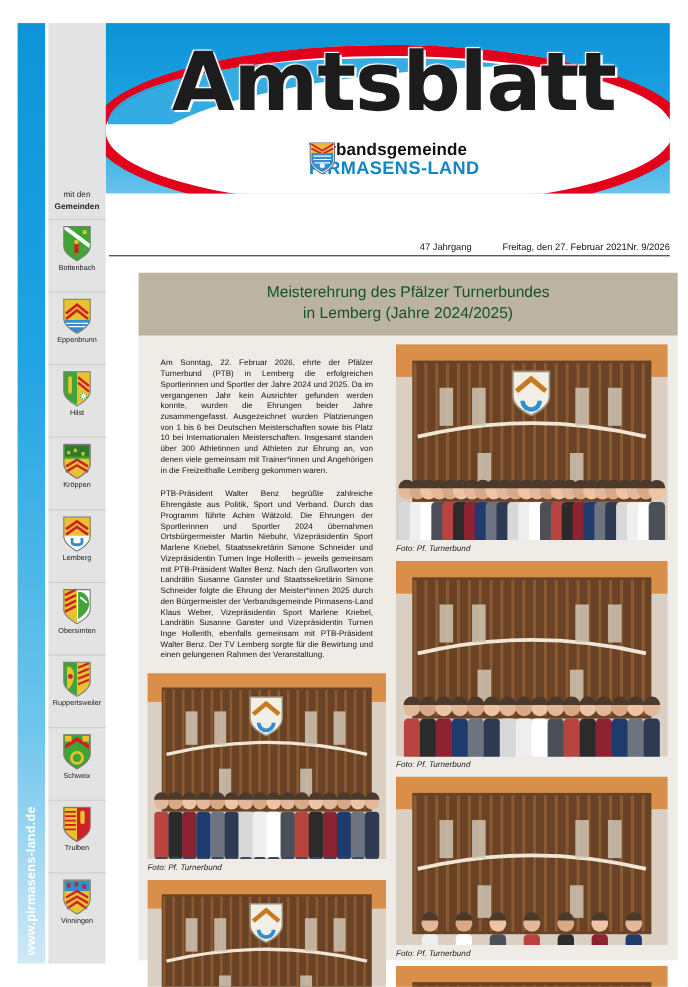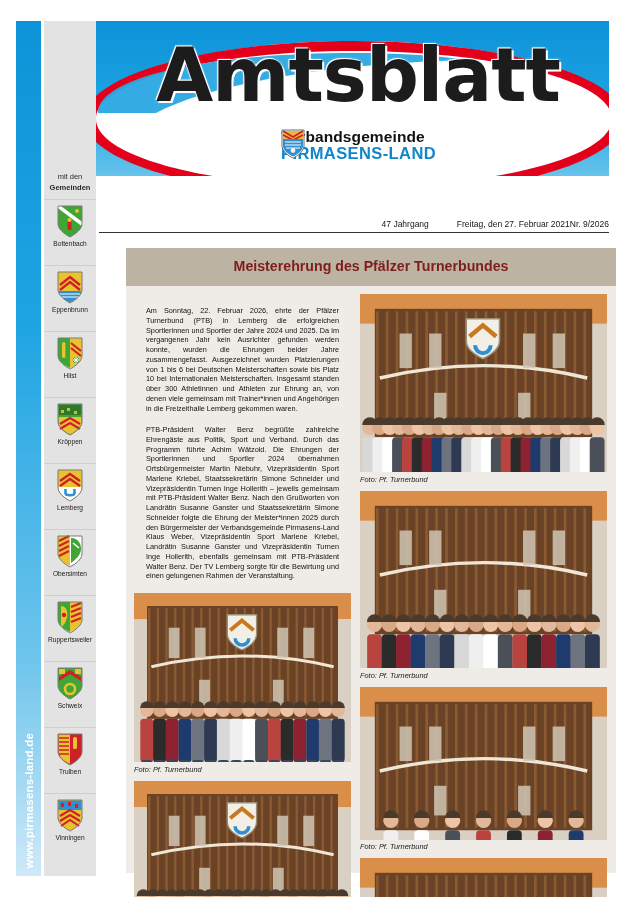--- a/index.html
+++ b/index.html
@@ -130,22 +130,22 @@
     position: absolute;
     left: 126px; top: 248px;
     width: 490px; height: 625px;
     background: #efece7;
   }
   .headline {
     background: #bdb3a2;
     padding: 9px 10px 10px 10px;
     text-align: center;
     font-size: 14.2px;
-    font-weight: bold;
-    color: #7f1d1d;
+    font-weight: normal;
+    color: #14532d;
     line-height: 1.35;
   }
   .cols {
     display: flex;
     padding: 8px 8px 0 8px;
     gap: 9px;
   }
   .col-left  { width: 217px; }
   .col-right { width: 247px; }
 
@@ -329,20 +329,21 @@
 
   <div class="issue-line">
     <span>47 Jahrgang</span>
     <span class="mid">Freitag, den 27. Februar 2021</span>
     <span>Nr. 9/2026</span>
   </div>
 
   <div class="article">
     <div class="headline">
       <div>Meisterehrung des Pfälzer Turnerbundes</div>
+      <div>in Lemberg (Jahre 2024/2025)</div>
     </div>
 
     <div class="cols">
 
       <div class="col-left">
         <div class="body-text">
           <p>Am Sonntag, 22. Februar 2026, ehrte der Pfälzer Turnerbund (PTB) in Lemberg die erfolgreichen Sportlerinnen und Sportler der Jahre 2024 und 2025. Da im vergangenen Jahr kein Ausrichter gefunden werden konnte, wurden die Ehrungen beider Jahre zusammengefasst. Ausgezeichnet wurden Platzierungen von 1 bis 6 bei Deutschen Meisterschaften sowie bis Platz 10 bei Internationalen Meisterschaften. Insgesamt standen über 300 Athletinnen und Athleten zur Ehrung an, von denen viele gemeinsam mit Trainer*innen und Angehörigen in die Freizeithalle Lemberg gekommen waren.</p>
           <p>PTB-Präsident Walter Benz begrüßte zahlreiche Ehrengäste aus Politik, Sport und Verband. Durch das Programm führte Achim Wätzold. Die Ehrungen der Sportlerinnen und Sportler 2024 übernahmen Ortsbürgermeister Martin Niebuhr, Vizepräsidentin Sport Marlene Kriebel, Staatssekretärin Simone Schneider und Vizepräsidentin Turnen Inge Hollerith – jeweils gemeinsam mit PTB-Präsident Walter Benz. Nach den Grußworten von Landrätin Susanne Ganster und Staatssekretärin Simone Schneider folgte die Ehrung der Meister*innen 2025 durch den Bürgermeister der Verbandsgemeinde Pirmasens-Land Klaus Weber, Vizepräsidentin Sport Marlene Kriebel, Landrätin Susanne Ganster und Vizepräsidentin Turnen Inge Hollerith, ebenfalls gemeinsam mit PTB-Präsident Walter Benz. Der TV Lemberg sorgte für die Bewirtung und einen gelungenen Rahmen der Veranstaltung.</p>
         </div>
         <div id="left-photos">

